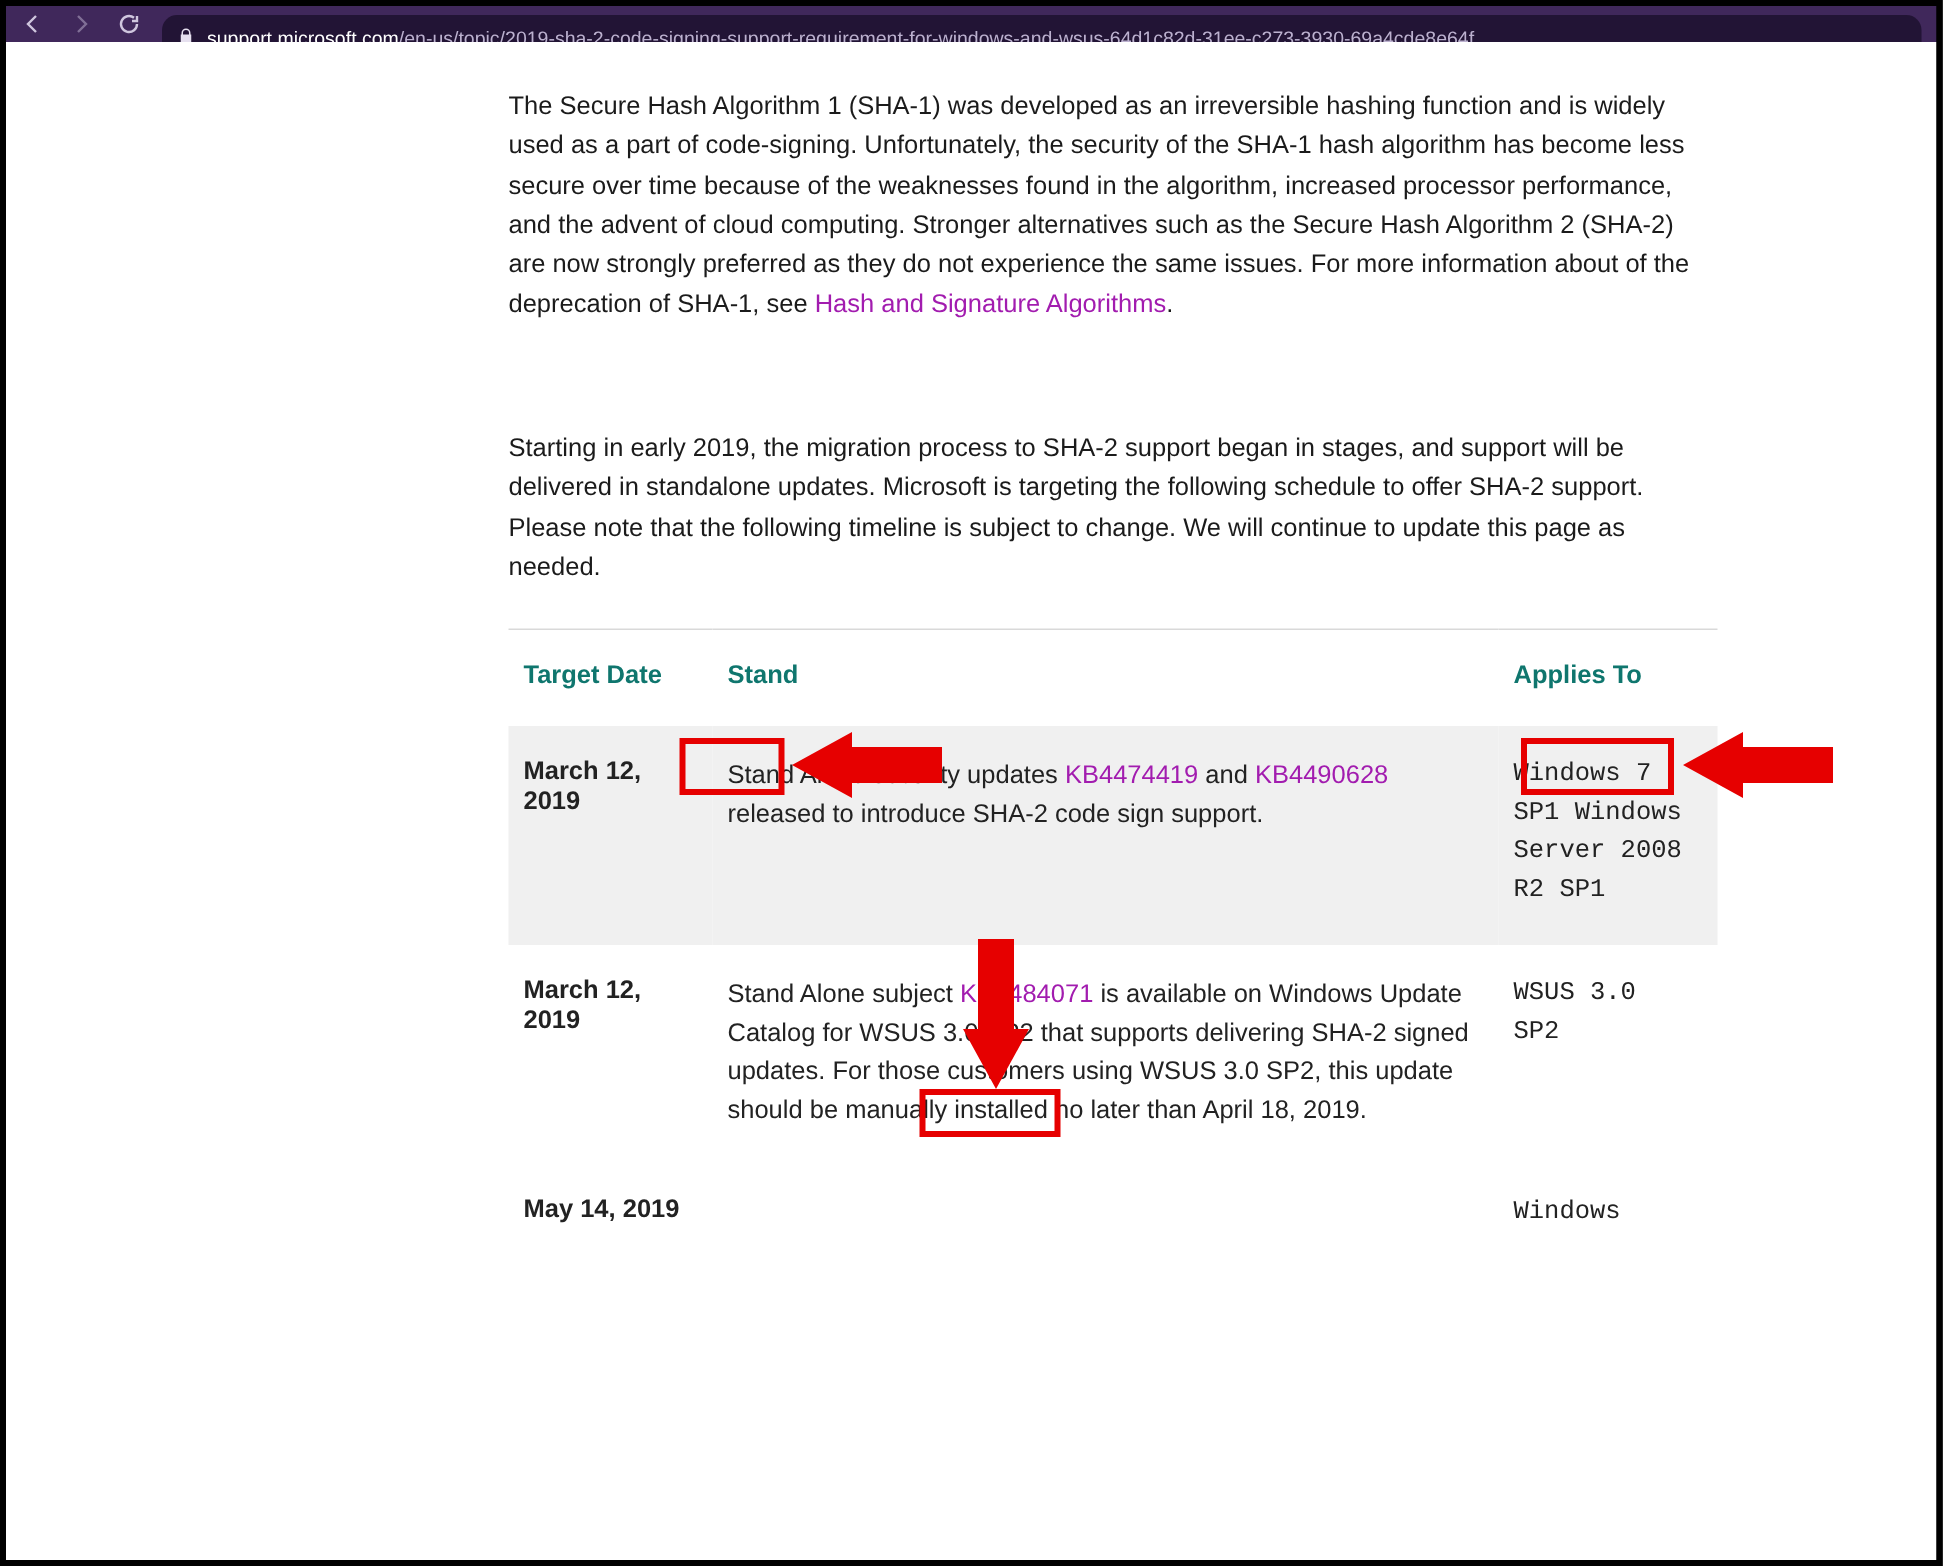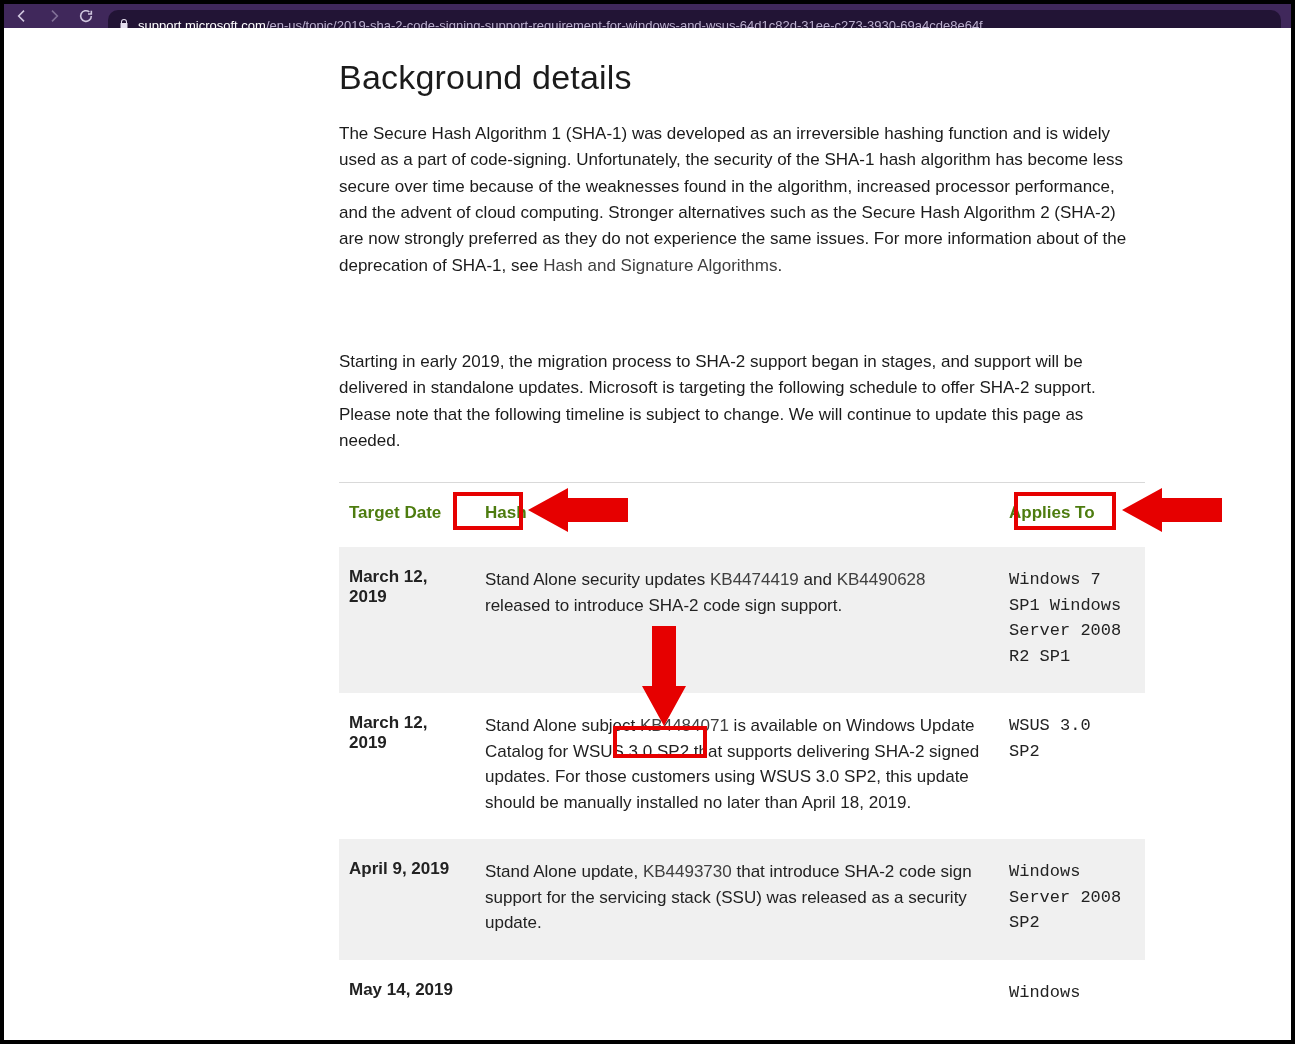--- a/index.html
+++ b/index.html
@@ -65,38 +65,38 @@
     color: #1b1b1b;
     margin: 0 0 24px 0;
     letter-spacing: 0.2px;
   }
   p.body {
     font-size: 17px;
     line-height: 1.55;
     color: #1b1b1b;
     margin: 0 0 14px 0;
   }
-  a.link { color: #404040; text-decoration: none; }
+  a.link { color: #a21caf; text-decoration: none; }
   .spacer-lg { height: 56px; }
   table.sched {
     width: 100%;
     border-collapse: collapse;
     border-top: 1px solid #d9d9d9;
     margin-top: 28px;
     table-layout: fixed;
   }
   table.sched th, table.sched td {
     text-align: left;
     vertical-align: top;
     padding: 20px 16px 24px 10px;
     font-size: 17px;
   }
   table.sched th {
     font-weight: 700;
-    color: #4d7c0f;
+    color: #0f766e;
   }
   table.sched td.date, table.sched th.date { width: 110px; font-weight:700; }
   table.sched td.event { width: 540px; line-height:1.5; }
   table.sched td.applies { width:120px; line-height:1.5;font-family:Liberation Mono, monospace; }
   table.sched tbody tr.alt { background: #f0f0f0; }
   .b { font-weight:400; }
   
   .anno-box {
     position: absolute;
     border: 4px solid #e60000;
@@ -141,59 +141,51 @@
       </span>
       <span class="url">
         <span class="host">support.microsoft.com</span><span class="path">/en-us/topic/2019-sha-2-code-signing-support-requirement-for-windows-and-wsus-64d1c82d-31ee-c273-3930-69a4cde8e64f</span>
       </span>
     </div>
   </div>
 
   <div class="viewport">
     <div class="page">
 
-      <h2 class="section">Background details</h2>
       <p class="body">
         <span>The Secure Hash Algorithm 1 (SHA-1) was developed as an irreversible hashing function and is widely used as a part of code-signing. Unfortunately, the security of the SHA-1 hash algorithm has become less secure over time because of the weaknesses found in the algorithm, increased processor performance, and the advent of cloud computing. Stronger alternatives such as the Secure Hash Algorithm 2 (SHA-2) are now strongly preferred as they do not experience the same issues. For more information about of the deprecation of SHA-1, see </span><a class="link" href="#">Hash and Signature Algorithms</a><span>.</span>
       </p>
 
       <div class="spacer-lg"></div>
 
       <p class="body">Starting in early 2019, the migration process to SHA-2 support began in stages, and support will be delivered in standalone updates. Microsoft is targeting the following schedule to offer SHA-2 support. Please note that the following timeline is subject to change. We will continue to update this page as needed.</p>
 
       <table class="sched">
         <thead>
           <tr>
             <th class="date">Target Date</th>
-            <th>Hash</th>
+            <th>Stand</th>
             <th class="applies" style="width:120px">Applies To</th>
           </tr>
         </thead>
         <tbody>
           <tr class="alt">
             <td class="date">March 12, 2019</td>
             <td class="event">
               <span class="b">Stand Alone</span><span> security updates </span><a class="link" href="#">KB4474419</a><span> and </span><a class="link" href="#">KB4490628</a><span> released to introduce SHA-2 code sign support.</span>
             </td>
             <td class="applies">Windows 7 SP1 Windows Server 2008 R2 SP1</td>
           </tr>
           <tr>
             <td class="date">March 12, 2019</td>
             <td class="event">
               <span class="b">Stand Alone</span><span> subject </span><a class="link" href="#">KB4484071</a><span> is available on Windows Update Catalog for WSUS 3.0 SP2 that supports delivering SHA-2 signed updates. For those customers using WSUS 3.0 SP2, this update should be manually installed no later than April 18, 2019.</span>
             </td>
             <td class="applies">WSUS 3.0 SP2</td>
           </tr>
-          <tr class="alt">
-            <td class="date">April 9, 2019</td>
-            <td class="event">
-              <span class="b">Stand Alone</span><span> update, </span><a class="link" href="#">KB4493730</a><span> that introduce SHA-2 code sign support for the servicing stack (SSU) was released as a security update.</span>
-            </td>
-            <td class="applies">Windows Server 2008 SP2</td>
-          </tr>
           <tr>
             <td class="date">May 14, 2019</td>
             <td class="event">
               
             </td>
             <td class="applies">Windows</td>
           </tr>
         </tbody>
       </table>
 

